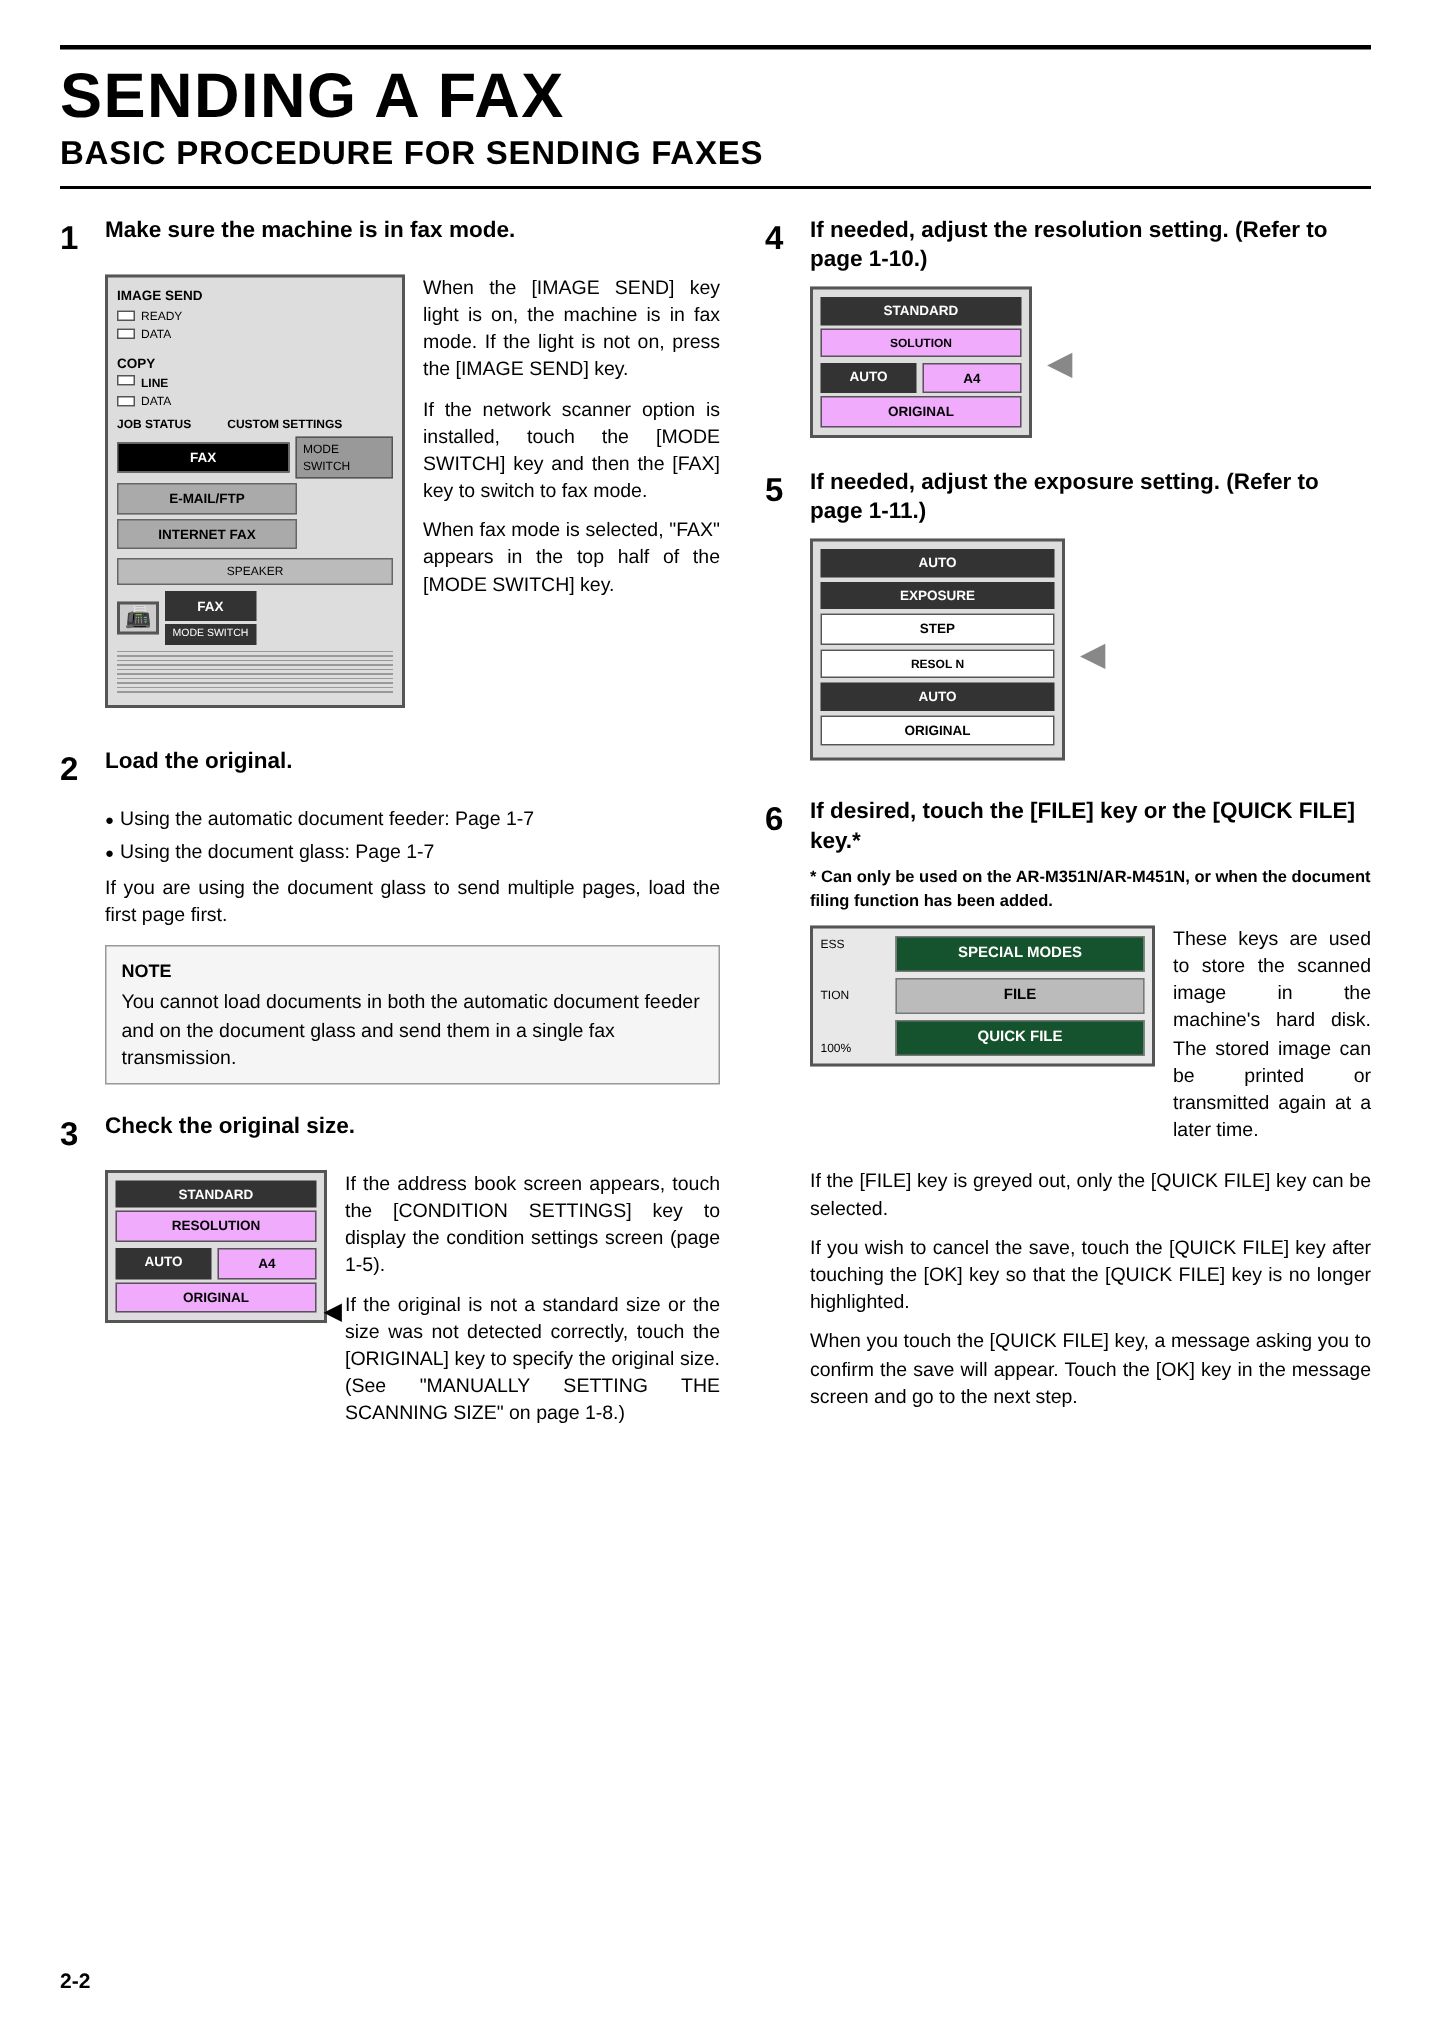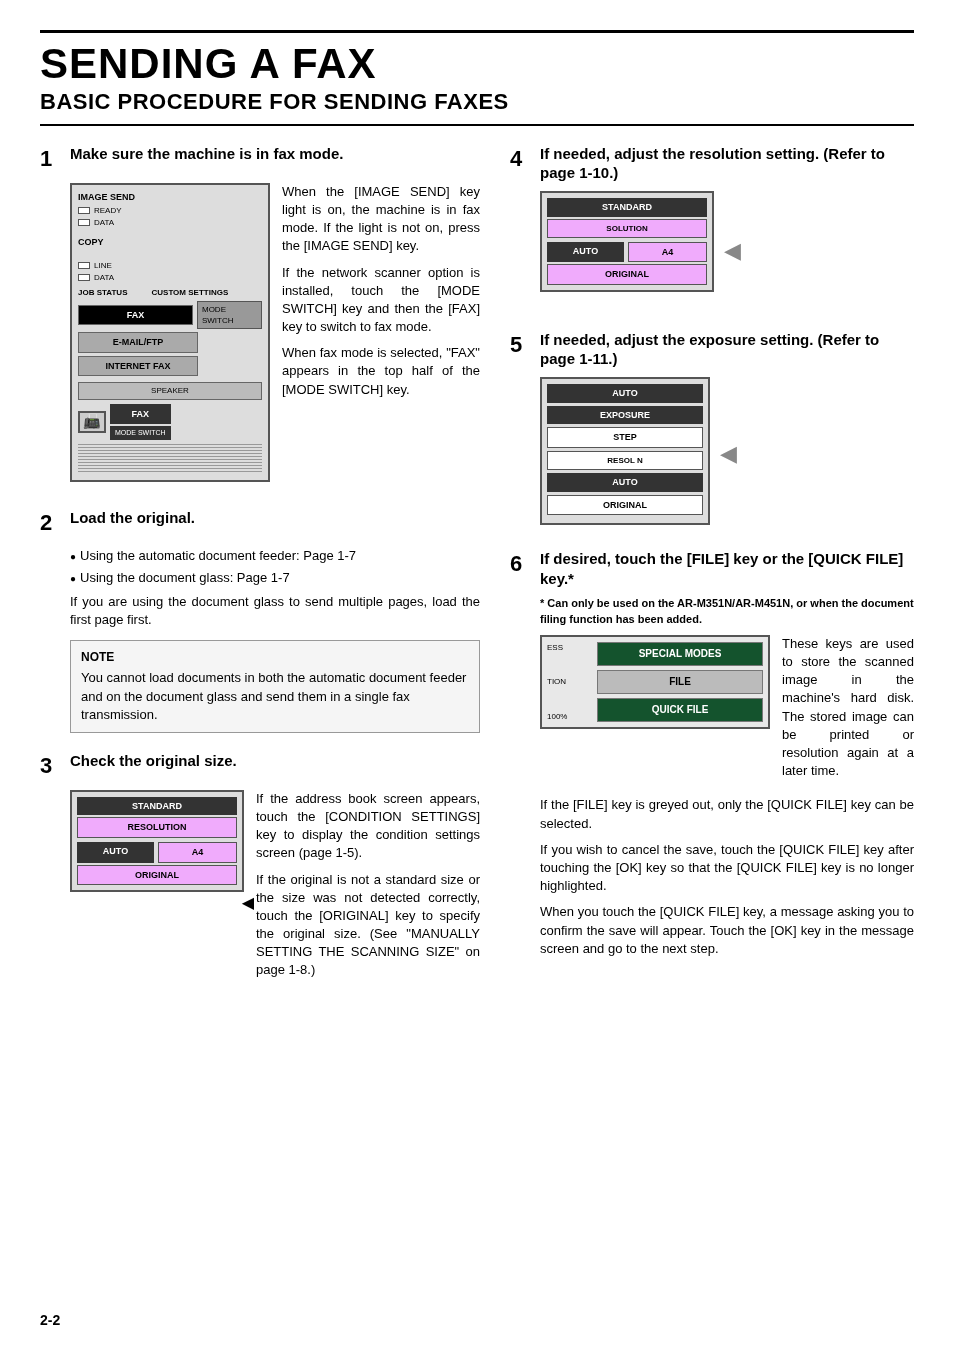--- a/index.html
+++ b/index.html
@@ -148,23 +148,23 @@
     }
     .note-title {
       font-weight: bold;
       font-size: 12px;
       margin-bottom: 4px;
     }
     
     .resolution-screen {
       border: 2px solid #555;
       background: #ddd;
-      width: 174px;
+      width: 148px;
       padding: 5px;
-      margin-bottom: 20px;
+      margin-bottom: 2px;
     }
     .res-btn {
       background: #333;
       color: #fff;
       font-size: 9px;
       font-weight: bold;
       padding: 3px 8px;
       flex: 1;
       text-align: center;
     }
@@ -286,21 +286,21 @@
                 <div style="display:flex;align-items:center;gap:4px; margin-top:2px;">
                   <div class="indicator-box"></div>
                   <span style="font-size:8px;">READY</span>
                 </div>
                 <div style="display:flex;align-items:center;gap:4px;">
                   <div class="indicator-box"></div>
                   <span style="font-size:8px;">DATA</span>
                 </div>
                 <div style="height:8px;"></div>
                 <div class="panel-label">COPY</div>
-                <div style="display:flex;align-items:center;gap:4px;margin-top:12px;">
+                <div style="display:flex;align-items:flex-start;gap:4px;margin-top:2px;font-weight:bold;">
                   <div class="indicator-box"></div>
                   <span style="font-size:8px;">LINE</span>
                 </div>
                 <div style="display:flex;align-items:center;gap:4px;">
                   <div class="indicator-box"></div>
                   <span style="font-size:8px;">DATA</span>
                 </div>
               </div>
             </div>
             <div style="display:flex;gap:4px;margin-bottom:3px;">
@@ -447,21 +447,21 @@
                 <div>100%</div>
               </div>
               <div class="file-panel-right">
                 <div class="file-key dark">SPECIAL MODES</div>
                 <div class="file-key">FILE</div>
                 <div class="file-key dark">QUICK FILE</div>
               </div>
             </div>
           </div>
           <div style="flex:1;">
-            <p class="text-para">These keys are used to store the scanned image in the machine's hard disk. The stored image can be printed or resolution again at a later time.</p>
+            <p class="text-para">These keys are used to store the scanned image in the machine's hard disk. The stored image can be printed or transmitted again at a later time.</p>
           </div>
         </div>
         <p class="text-para">If the [FILE] key is greyed out, only the [QUICK FILE] key can be selected.</p>
         <p class="text-para">If you wish to cancel the save, touch the [QUICK FILE] key after touching the [OK] key so that the [QUICK FILE] key is no longer highlighted.</p>
         <p class="text-para">When you touch the [QUICK FILE] key, a message asking you to confirm the save will appear. Touch the [OK] key in the message screen and go to the next step.</p>
       </div>
     </div>
 
   </div>
 </div>

